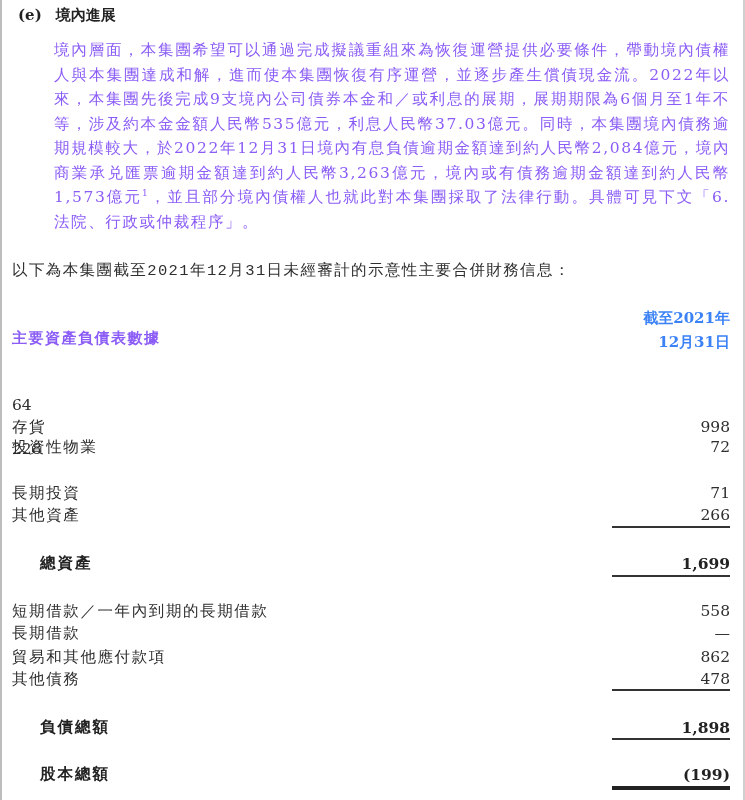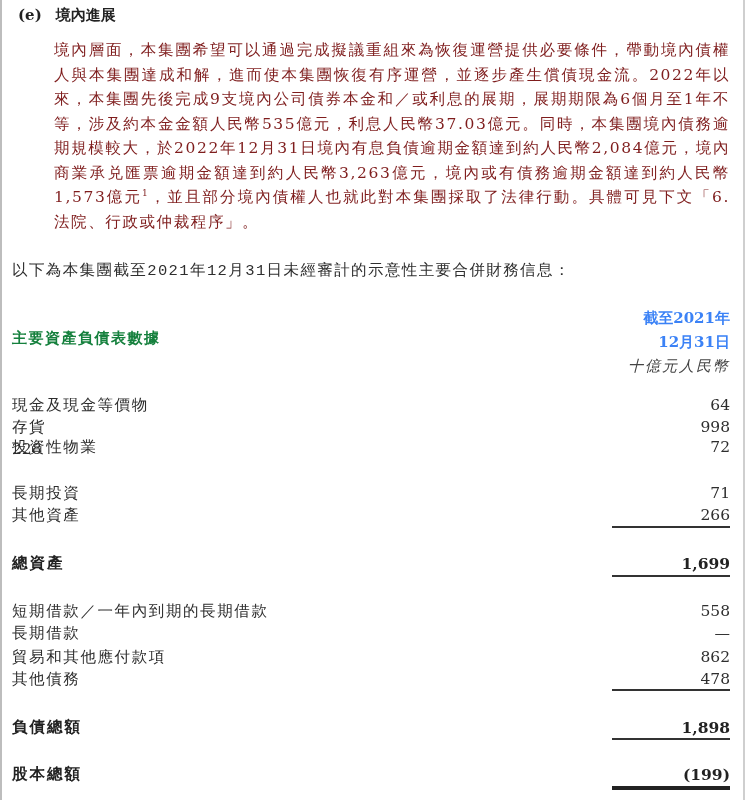--- a/index.html
+++ b/index.html
@@ -15,45 +15,45 @@
   .frame-right {
     position: absolute; right: 0; top: 0; width: 2px; height: 800px; background: #cfcfcf;
   }
   .section-head {
     position: absolute; left: 18px; top: 6px;
     font-size: 15px; font-weight: bold; color: #222;
     display: flex; gap: 14px; align-items: baseline;
   }
   .para {
     position: absolute; left: 54px; top: 38px; width: 676px;
-    font-size: 15.5px; line-height: 24.5px; color: #7f1d1d;
+    font-size: 15.5px; line-height: 24.5px; color: #8b5cf6;
     text-align: justify; letter-spacing: 1.6px;
   }
   .para sup { font-size: 9px; vertical-align: super; line-height: 0; }
   .intro {
     position: absolute; left: 12px; top: 260px;
     font-size: 15.5px; color: #2e2e2e; letter-spacing: 1.4px; font-family: Liberation Mono, monospace;
   }
   .col-head {
     position: absolute; right: 15px; top: 306px;
     text-align: right; font-size: 15px; line-height: 24px;
   }
   .col-head .b { font-weight: bold; color: #3b82f6; }
   .col-head .unit { font-style: italic; color: #444; letter-spacing: 2px; }
   .table-title {
     position: absolute; left: 12px; top: 329px;
-    font-size: 15px; font-weight: bold; color: #15803d; letter-spacing: 1.5px;
+    font-size: 15px; font-weight: bold; color: #8b5cf6; letter-spacing: 1.5px;
   }
   .row {
     position: absolute; left: 12px; right: 15px; height: 22px;
     display: flex; justify-content: space-between; align-items: center;
     font-size: 15.5px; color: #2e2e2e;
   }
   .row .label { letter-spacing: 1.6px; }
-  .row.bold .label { font-weight: bold; color: #222; letter-spacing: 2px; }
+  .row.bold .label { font-weight: bold; color: #222; letter-spacing: 2px; margin-left: 28px; }
   .row .val { text-align: right; }
   .row.bold .val { font-weight: bold; color: #222; }
   .rule {
     position: absolute; right: 15px; width: 118px; background: #333;
   }
   .rule.thin { height: 2px; }
   .rule.thick { height: 4px; background: #222; }
 </style>
 </head>
 <body>
@@ -66,27 +66,25 @@
   <span>境內進展</span>
 </div>
 
 <div class="para"><span>境內層面，本集團希望可以通過完成擬議重組來為恢復運營提供必要條件，帶動境內債權人與本集團達成和解，進而使本集團恢復有序運營，並逐步產生償債現金流。2022年以來，本集團先後完成9支境內公司債券本金和／或利息的展期，展期期限為6個月至1年不等，涉及約本金金額人民幣535億元，利息人民幣37.03億元。同時，本集團境內債務逾期規模較大，於2022年12月31日境內有息負債逾期金額達到約人民幣2,084億元，境內商業承兑匯票逾期金額達到約人民幣3,263億元，境內或有債務逾期金額達到約人民幣1,573億元</span><sup>1</sup><span>，並且部分境內債權人也就此對本集團採取了法律行動。具體可見下文「6.法院、行政或仲裁程序」。</span></div>
 
 <div class="intro">以下為本集團截至2021年12月31日未經審計的示意性主要合併財務信息：</div>
 
 <div class="col-head">
   <div class="b">截至2021年</div>
   <div class="b">12月31日</div>
-  <div class="unit">十億元人民幣</div>
 </div>
 
 <div class="table-title">主要資產負債表數據</div>
 
 <div class="row" style="top:394px">
-  <span class="label">現金及現金等價物</span>
   <span class="val">64</span>
 </div>
 <div class="row" style="top:416px">
   <span class="label">存貨</span>
   <span class="val">998</span>
 </div>
 <div class="row" style="top:438px">
   <span class="val">228</span>
 </div>
 <div class="row" style="top:436px">

